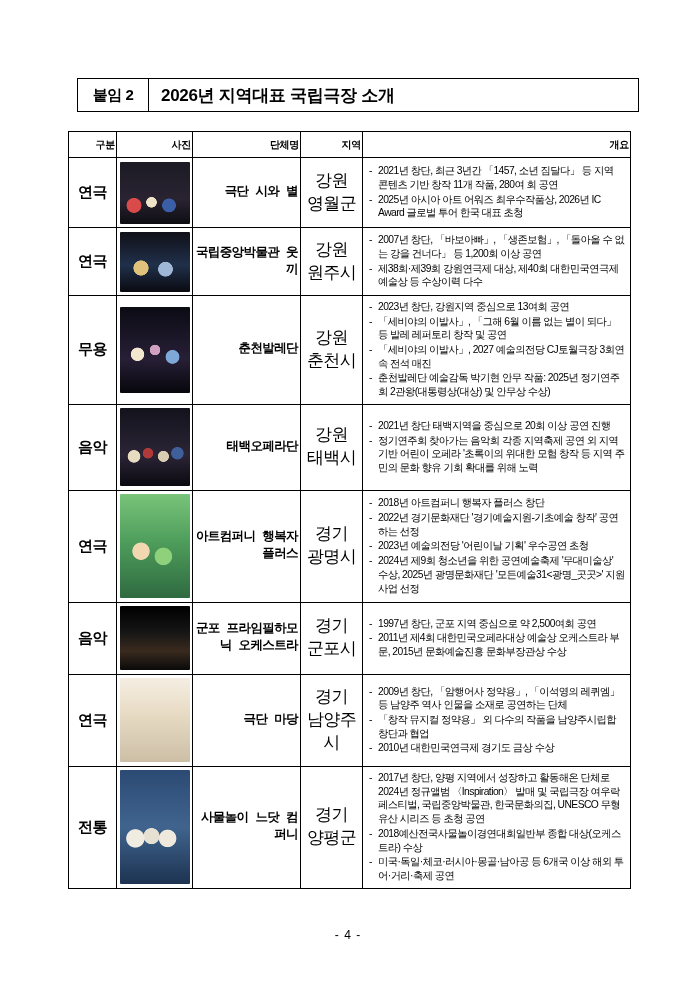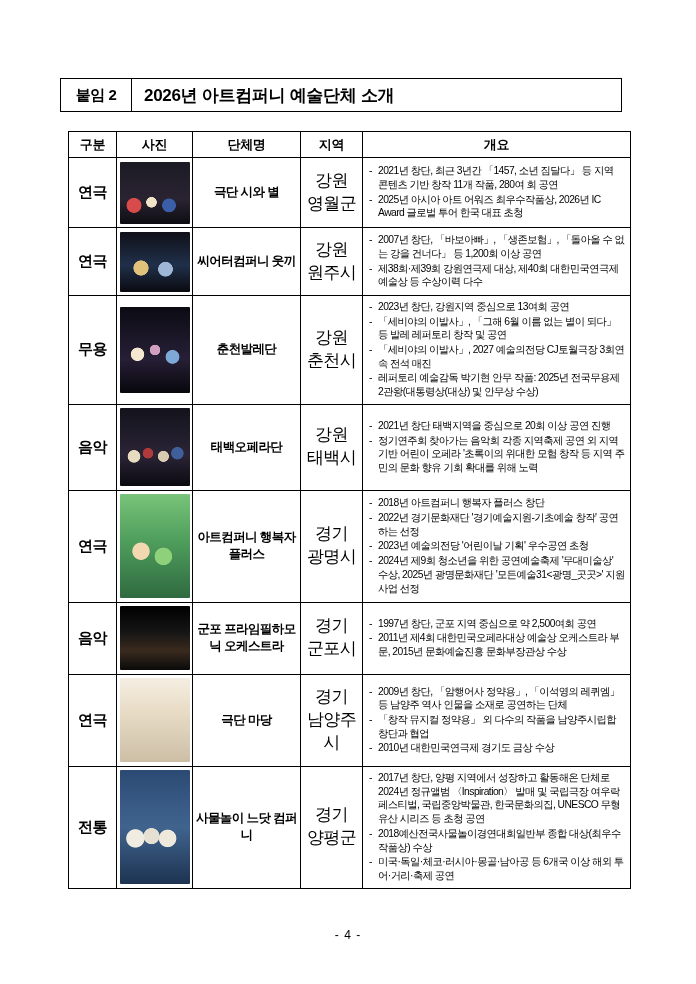--- a/index.html
+++ b/index.html
@@ -17,21 +17,21 @@
   }
   .page {
     position: absolute;
     left: 0; top: 0;
     width: 696px;
     height: 984px;
     box-sizing: border-box;
   }
   .title-row {
     position: absolute;
-    left: 60px;
+    left: 77px;
     top: 78px;
     width: 562px;
     height: 36px;
     display: flex;
     align-items: stretch;
   }
   .attach-badge {
     width: 72px;
     height: 34px;
     border: 1.5px solid #000;
@@ -65,44 +65,45 @@
     border-collapse: collapse;
     table-layout: fixed;
   }
   table.main th, table.main td {
     border: 1px solid #000;
     vertical-align: middle;
     box-sizing: border-box;
   }
   table.main thead th {
     height: 26px;
-    font-size: 13px;
-    font-weight: bold;
-    text-align: center;
+    font-size: 10px;
+    font-weight: bold;
+    text-align: right;
     letter-spacing: -0.3px;
   }
   .c-gubun { width: 48px; }
   .c-photo { width: 76px; }
   .c-name  { width: 108px; }
   .c-region{ width: 62px; }
   .c-desc  { width: 268px; }
 
   td.gubun {
     text-align: center;
     font-size: 15px;
     font-weight: bold;
     letter-spacing: -0.5px;
   }
   td.name {
-    text-align: center;
+    text-align: right;
     font-size: 12.5px;
     font-weight: bold;
     letter-spacing: -0.6px;
     line-height: 1.35;
     padding: 2px;
+    font-family: Liberation Mono, monospace;
   }
   td.region {
     text-align: center;
     font-size: 17px;
     letter-spacing: -0.6px;
     line-height: 1.35;
   }
   td.desc {
     font-size: 10.3px;
     line-height: 1.33;
@@ -185,21 +186,21 @@
     letter-spacing: 1px;
   }
 </style>
 </head>
 <body>
 
 <div class="page">
 
   <div class="title-row">
     <div class="attach-badge">붙임 2</div>
-    <div class="title-box">2026년 아트컴퍼니 예술단체 소개</div>
+    <div class="title-box">2026년 지역대표 국립극장 소개</div>
   </div>
 
   <table class="main">
     <colgroup>
       <col class="c-gubun">
         <col class="c-photo">
         <col class="c-name">
         <col class="c-region">
         <col class="c-desc">
     </colgroup>
@@ -226,21 +227,21 @@
               <li>2021년 창단, 최근 3년간 「1457, 소년 짐달다」 등 지역 콘텐츠 기반 창작 11개 작품, 280여 회 공연</li>
               <li>2025년 아시아 아트 어워즈 최우수작품상, 2026년 IC Award 글로벌 투어 한국 대표 초청</li>
             </ul>
           </td>
         </tr>
         <tr style="height: 68px;">
           <td class="gubun">연극</td>
           <td class="photo">
             <div class="thumb ph2" style="height: 60px;"></div>
           </td>
-          <td class="name">씨어터컴퍼니 웃끼</td>
+          <td class="name">국립중앙박물관 웃끼</td>
           <td class="region" style="white-space: pre-line;">강원
 원주시</td>
           <td class="desc">
             <ul>
               <li>2007년 창단, 「바보아빠」, 「생존보험」, 「돌아올 수 없는 강을 건너다」 등 1,200회 이상 공연</li>
               <li>제38회·제39회 강원연극제 대상, 제40회 대한민국연극제 예술상 등 수상이력 다수</li>
             </ul>
           </td>
         </tr>
         <tr style="height: 94px;">
@@ -249,21 +250,21 @@
             <div class="thumb ph3" style="height: 86px;"></div>
           </td>
           <td class="name">춘천발레단</td>
           <td class="region" style="white-space: pre-line;">강원
 춘천시</td>
           <td class="desc">
             <ul>
               <li>2023년 창단, 강원지역 중심으로 13여회 공연</li>
               <li>「세비야의 이발사」, 「그해 6월 이름 없는 별이 되다」 등 발레 레퍼토리 창작 및 공연</li>
               <li>「세비야의 이발사」, 2027 예술의전당 CJ토월극장 3회연속 전석 매진</li>
-              <li>레퍼토리 예술감독 박기현 안무 작품: 2025년 전국무용제 2관왕(대통령상(대상) 및 안무상 수상)</li>
+              <li>춘천발레단 예술감독 박기현 안무 작품: 2025년 정기연주회 2관왕(대통령상(대상) 및 안무상 수상)</li>
             </ul>
           </td>
         </tr>
         <tr style="height: 86px;">
           <td class="gubun">음악</td>
           <td class="photo">
             <div class="thumb ph4" style="height: 78px;"></div>
           </td>
           <td class="name">태백오페라단</td>
           <td class="region" style="white-space: pre-line;">강원
@@ -327,21 +328,21 @@
           <td class="gubun">전통</td>
           <td class="photo">
             <div class="thumb ph8" style="height: 114px;"></div>
           </td>
           <td class="name">사물놀이 느닷 컴퍼니</td>
           <td class="region" style="white-space: pre-line;">경기
 양평군</td>
           <td class="desc">
             <ul>
               <li>2017년 창단, 양평 지역에서 성장하고 활동해온 단체로 2024년 정규앨범 〈Inspiration〉 발매 및 국립극장 여우락페스티벌, 국립중앙박물관, 한국문화의집, UNESCO 무형유산 시리즈 등 초청 공연</li>
-              <li>2018예산전국사물놀이경연대회일반부 종합 대상(최우수작품상) 수상</li>
+              <li>2018예산전국사물놀이경연대회일반부 종합 대상(오케스트라) 수상</li>
               <li>미국·독일·체코·러시아·몽골·남아공 등 6개국 이상 해외 투어·거리·축제 공연</li>
             </ul>
           </td>
         </tr>
       </tbody>
   </table>
 
   <div class="footer">- 4 -</div>
 </div>
 

